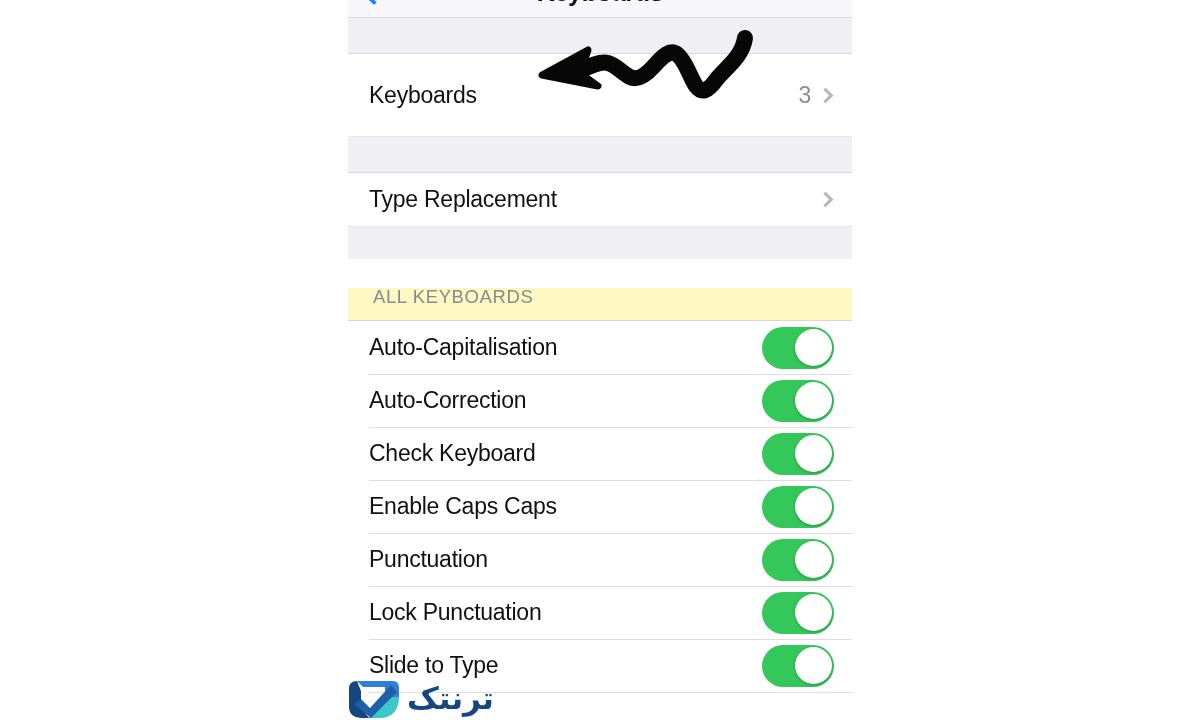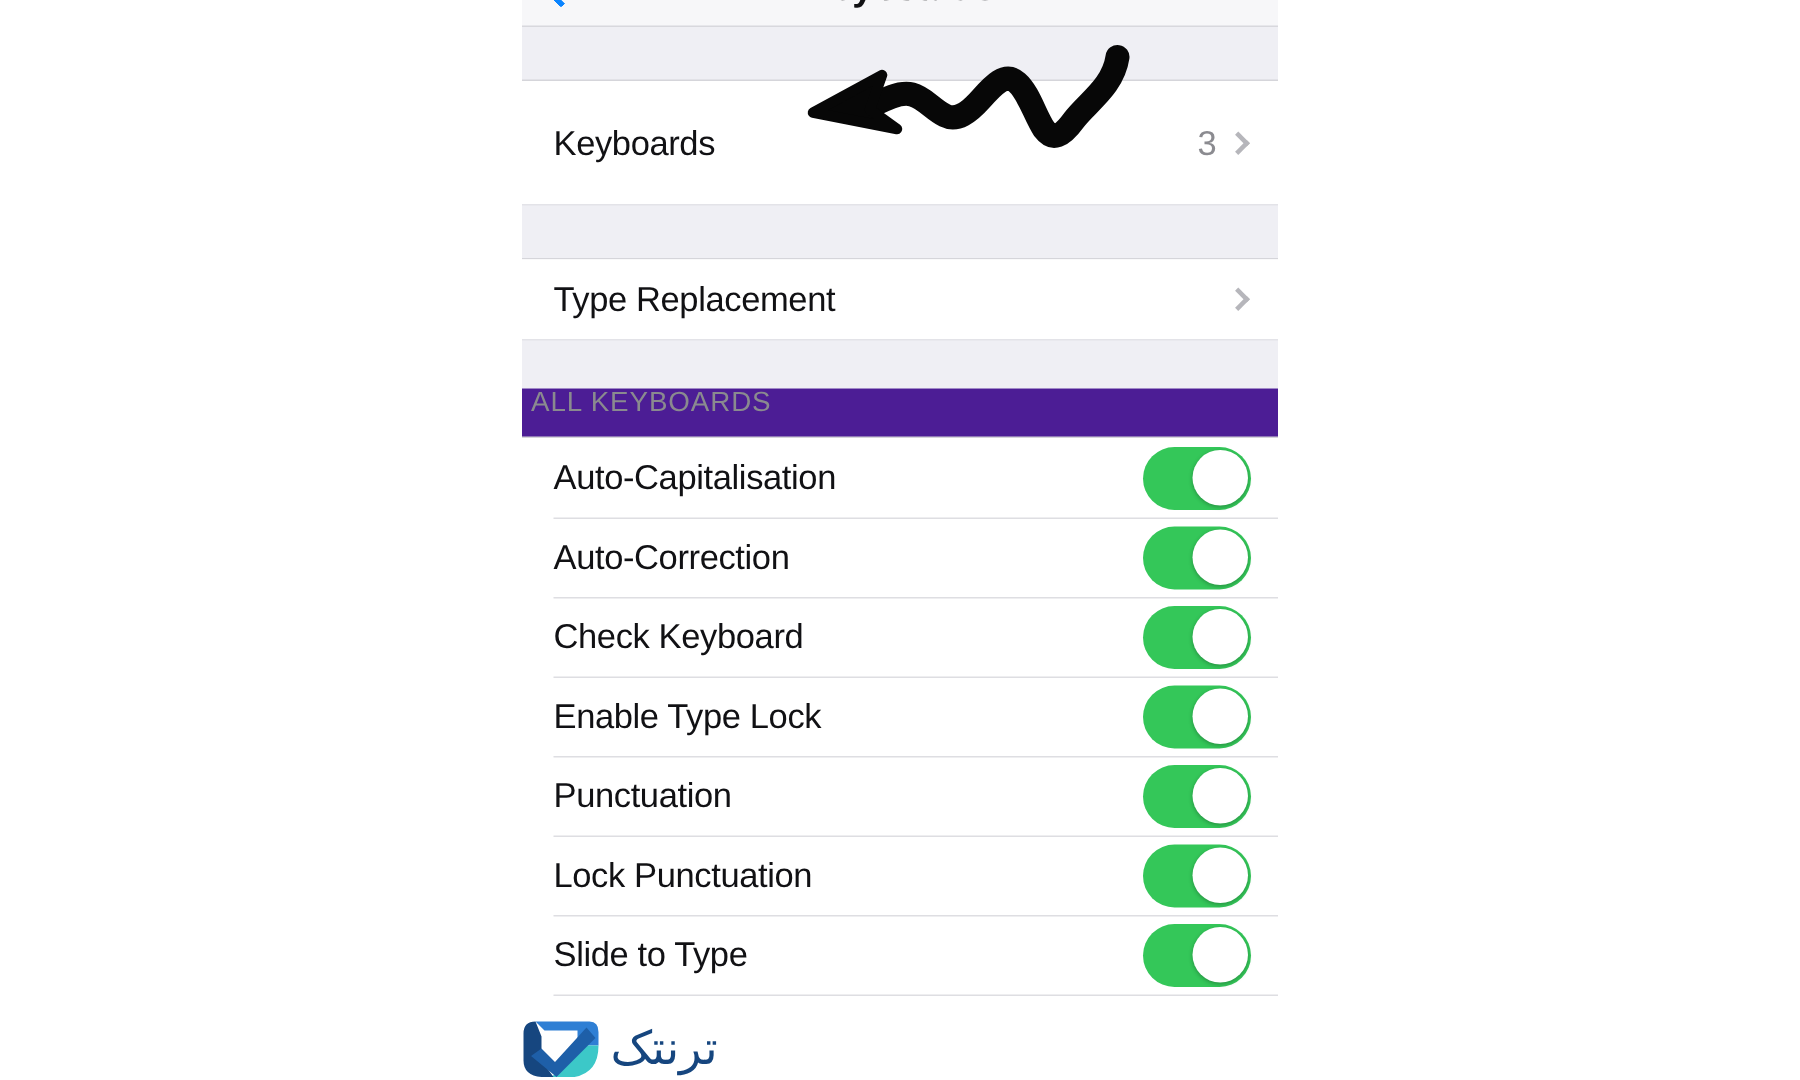--- a/index.html
+++ b/index.html
@@ -65,26 +65,27 @@
     background: #efeff4;
     border-bottom: 1px solid #d5d5da;
     border-top: 1px solid #e3e3e8;
   }
   .gap-a { height: 36px; border-top: none; }
   .gap-b { height: 37px; }
   .gap-c { height: 33px; border-bottom: none; }
 
   
   .section-header {
-    background: #4c1d95;
+    background: #fef9c3;
     height: 33px;
-    padding: 0 0 0 6px;
+    padding: 0 0 0 25px;
     display: flex;
     align-items: flex-start;
     border-bottom: 1px solid #d5d5da;
+    margin-top: 29px;
   }
   .section-header span {
     font-size: 18.5px;
     letter-spacing: 0.6px;
     color: #8a8a8f;
     font-weight: 400;
     line-height: 1;
   }
 
   
@@ -175,21 +176,21 @@
     left: 347px;
     top: 677px;
     display: flex;
     align-items: center;
     gap: 4px;
   }
   #watermark .mark { width: 56px; height: 43px; }
   #watermark .wm-text {
     font-size: 31px;
     color: #16467f;
-    font-weight: 400;
+    font-weight: 700;
     direction: rtl;
     letter-spacing: -1px;
     line-height: 1;
   }
 </style>
 </head>
 <body>
 
 <div id="screen">
 
@@ -247,21 +248,21 @@
       </div>
 
       <div class="row">
         <div class="row-label">Check Keyboard</div>
         <div class="switch">
             <div class="knob"></div>
           </div>
       </div>
 
       <div class="row">
-        <div class="row-label">Enable Type Lock</div>
+        <div class="row-label">Enable Caps Caps</div>
         <div class="switch">
             <div class="knob"></div>
           </div>
       </div>
 
       <div class="row">
         <div class="row-label">Punctuation</div>
         <div class="switch">
             <div class="knob"></div>
           </div>

